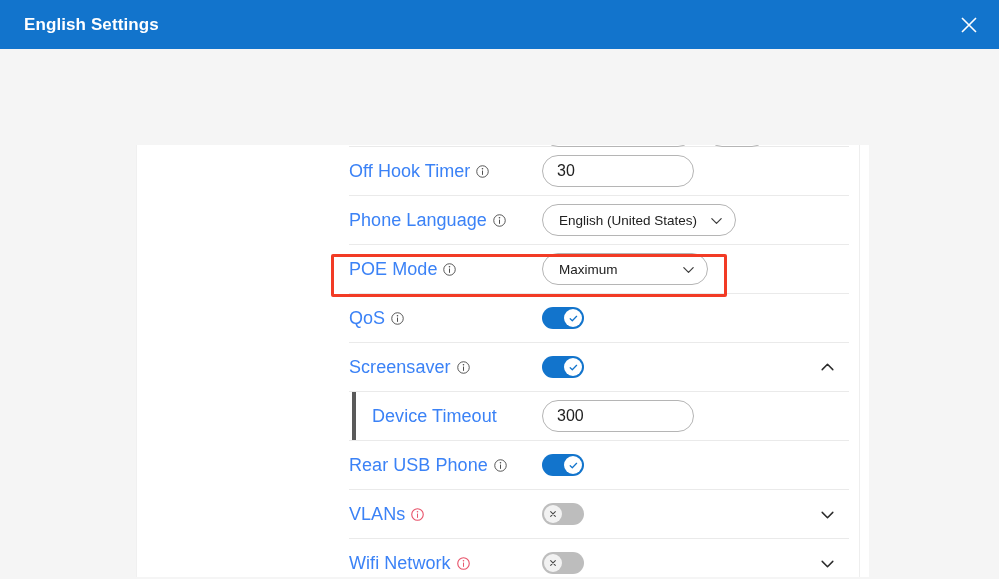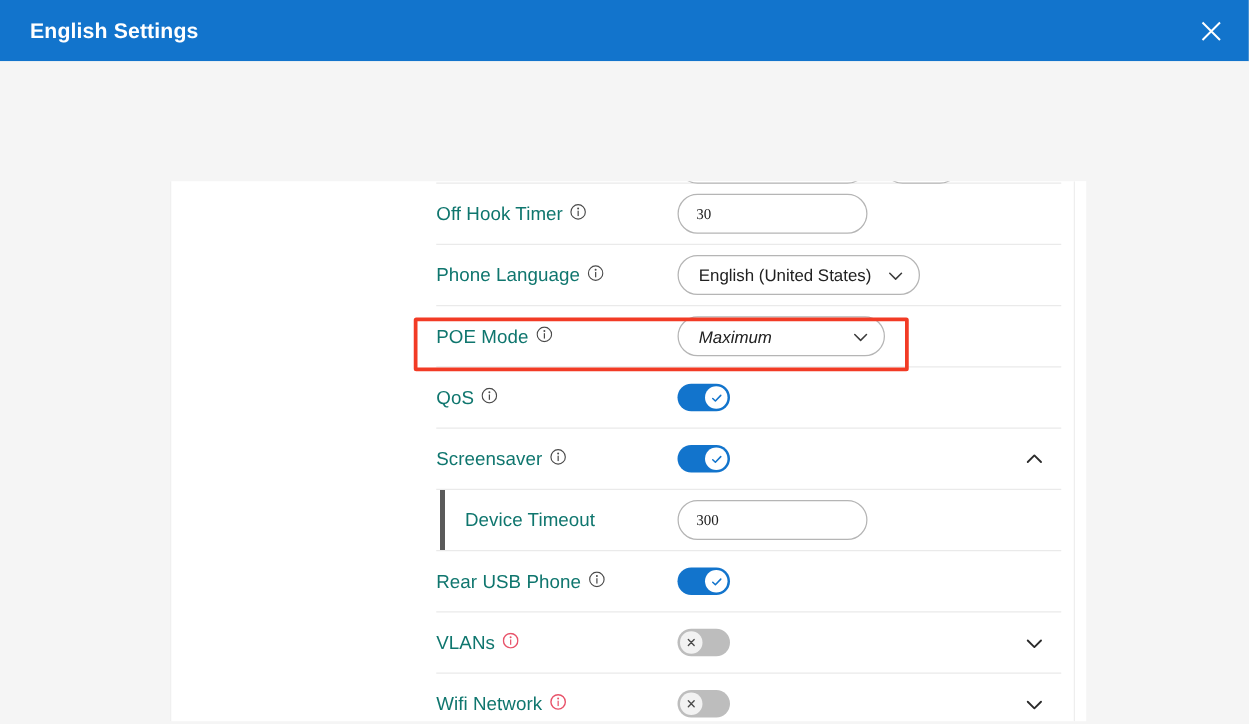--- a/index.html
+++ b/index.html
@@ -81,24 +81,24 @@
     position: relative;
     margin-left: 212px;
     width: 500px;
     min-height: 49px;
     display: flex;
     align-items: center;
     border-bottom: 1px solid #eaeaea;
   }
 
   .row-label {
-    font-size: 15px;
-    color: #0f766e;
-    display: flex;
-    align-items: flex-start;
+    font-size: 18px;
+    color: #3b82f6;
+    display: flex;
+    align-items: center;
     width: 193px;
     flex: 0 0 193px;
     letter-spacing: 0.05px;
   }
   .row-control {
     display: flex;
     align-items: center;
     flex: 1;
   }
   .row-chevron {
@@ -123,22 +123,22 @@
   }
   .info-icon svg { display: block; }
 
   
   .text-input {
     width: 152px;
     height: 32px;
     border: 1px solid #b5b5b5;
     border-radius: 16px;
     background: #ffffff;
-    font-family: Liberation Serif, serif;
-    font-size: 12px;
+    font-family: Liberation Sans, sans-serif;
+    font-size: 16px;
     color: #212121;
     padding: 0 14px;
     outline: none;
   }
 
   
   .select-box {
     height: 32px;
     border: 1px solid #b5b5b5;
     border-radius: 16px;
@@ -148,21 +148,21 @@
     padding: 0 10px 0 16px;
     cursor: pointer;
     gap: 10px;
   }
   .select-box .sel-text {
     font-size: 13.5px;
     color: #212121;
     white-space: nowrap;
   }
   .select-box.lang { min-width: 186px; justify-content: space-between; }
-  .select-box.poe  { min-width: 166px; justify-content: space-between; font-style: italic; }
+  .select-box.poe  { min-width: 166px; justify-content: space-between; }
   .select-chev { width: 18px; height: 18px; display:flex; align-items:center; justify-content:center; }
 
   
   .toggle {
     width: 42px;
     height: 22px;
     border-radius: 11px;
     position: relative;
     cursor: pointer;
     display: inline-block;

